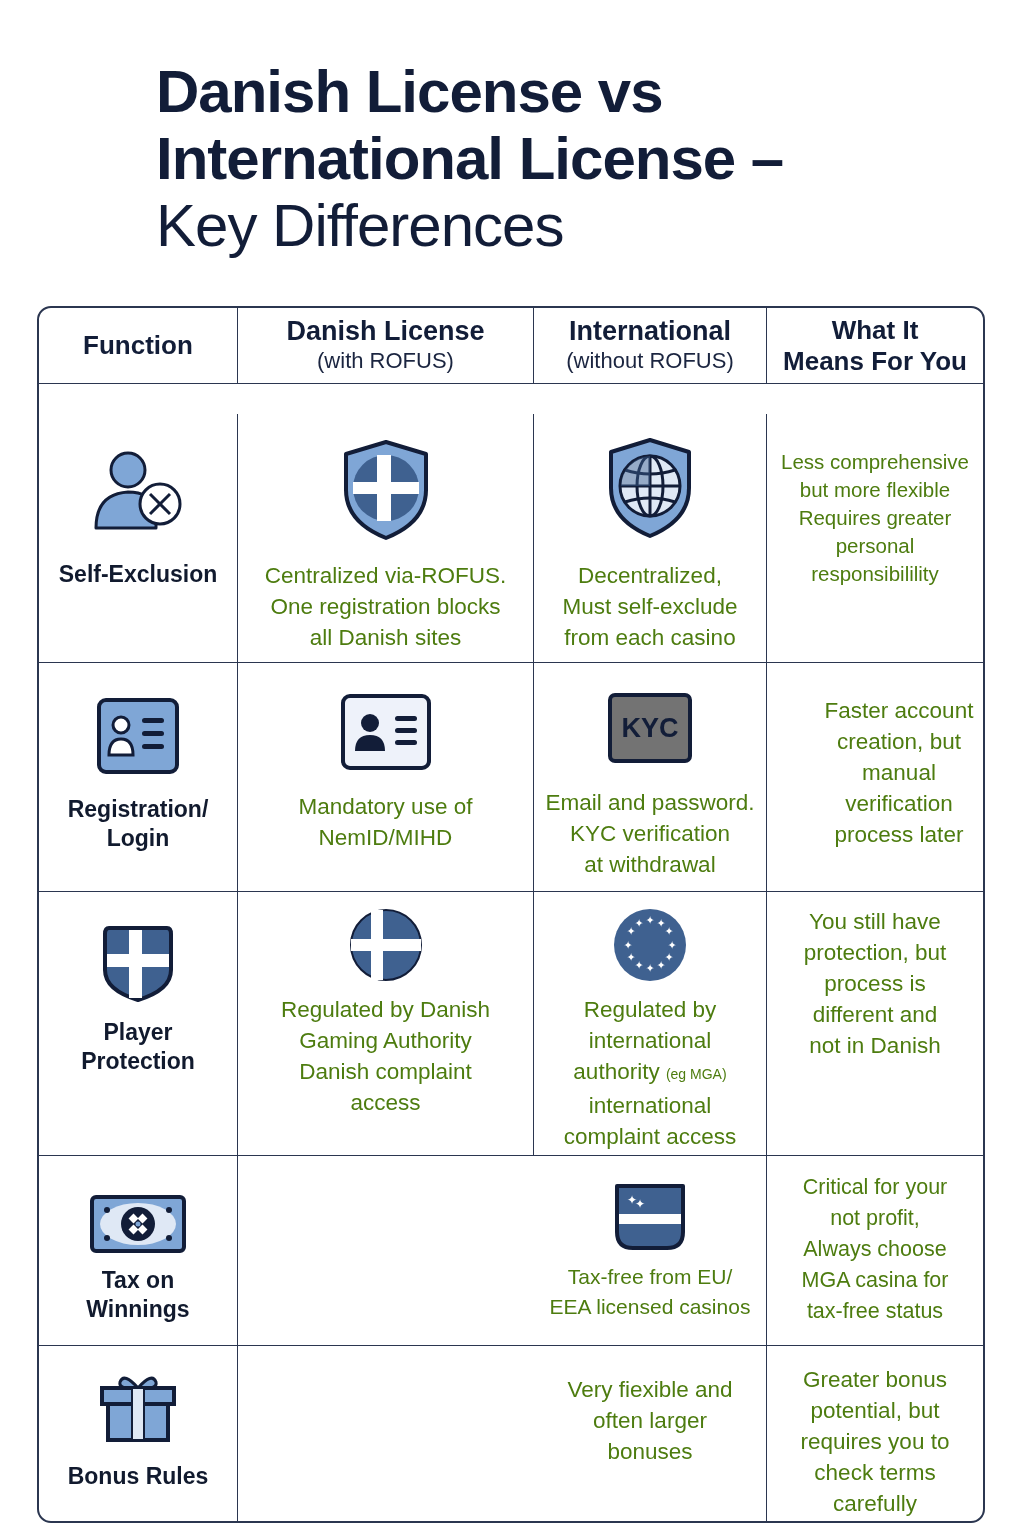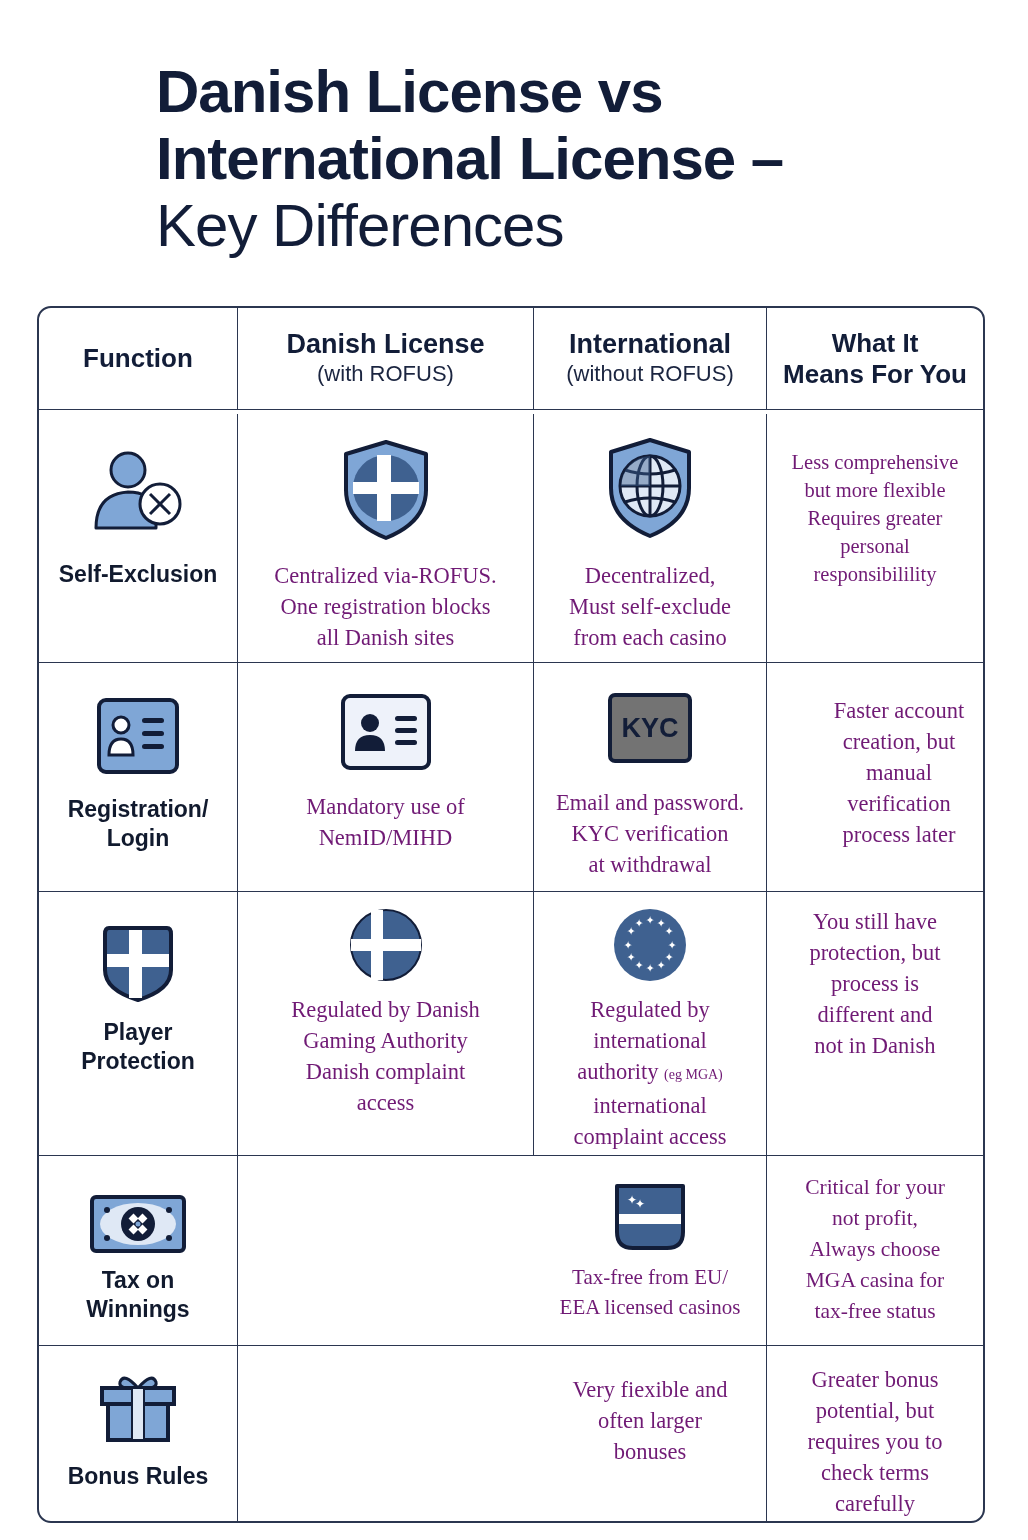--- a/index.html
+++ b/index.html
@@ -20,37 +20,37 @@
   .c1 { left:0; width:199px; }
   .c2 { left:199px; width:296px; }
   .c3 { left:495px; width:233px; }
   .c4 { left:728px; width:216px; }
 
   .hdr .cell { justify-content:center; }
   .hdr .h { font-weight:bold; font-size:27px; line-height:31px; color:#121d38; }
   .hdr .sub { font-size:22px; line-height:28px; color:#1b2540; }
 
   .fn { font-weight:bold; font-size:23px; line-height:29px; color:#111a2e; }
-  .txt { font-size:22.5px; line-height:31px; color:#701a75;font-family:Liberation Serif, serif; }
+  .txt { font-size:22.5px; line-height:31px; color:#4d7c0f; }
   .txt.sm { font-size:21.5px; line-height:30px; }
   .pre { white-space:pre-line; }
   .icon { display:block; }
 </style>
 </head>
 <body>
 
 <div class="title">
   <div class="l b">Danish License vs</div>
   <div class="l b">International License –</div>
   <div class="l n">Key Differences</div>
 </div>
 
 <div class="table">
 
-  <div class="row hdr" style="top:0;height:102px;">
+  <div class="row hdr" style="top:0;height:76px;">
     <div class="cell c1">
       <div class="h" style="font-size:26px;">Function</div>
     </div>
     <div class="cell c2">
       <div class="h">Danish License</div>
       <div class="sub">(with ROFUS)</div>
     </div>
     <div class="cell c3">
       <div class="h">International</div>
       <div class="sub">(without ROFUS)</div>

